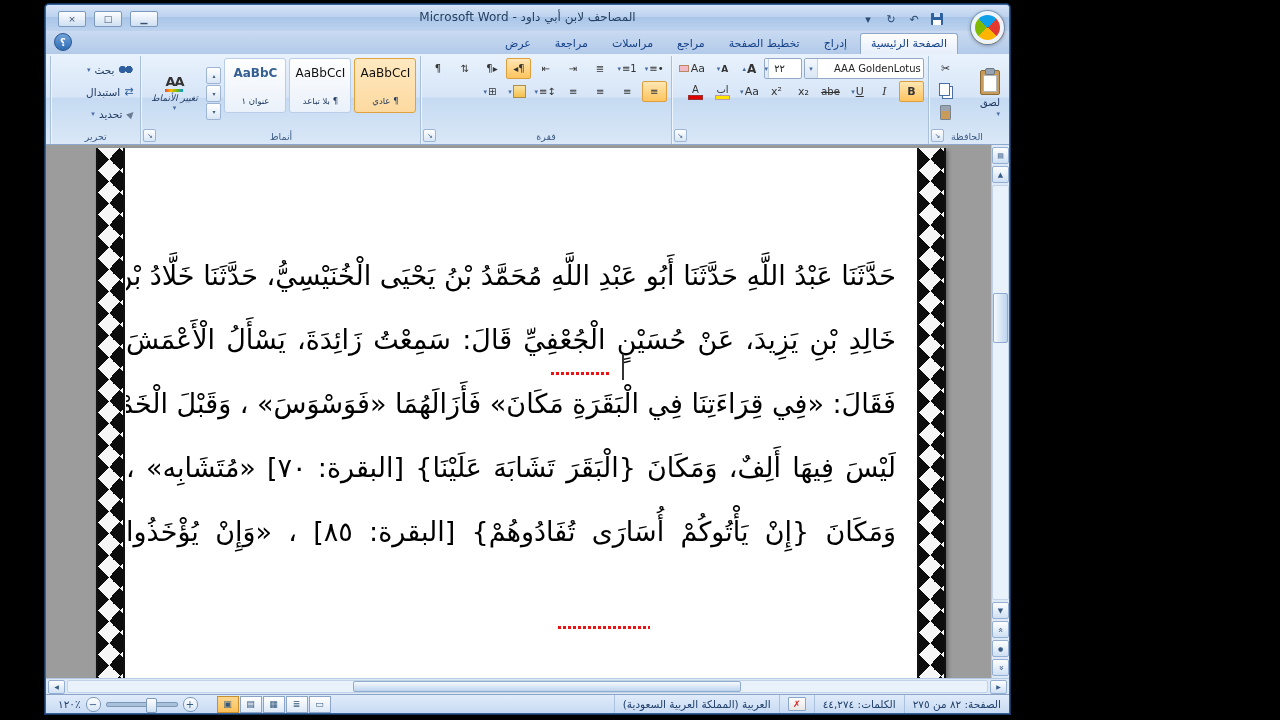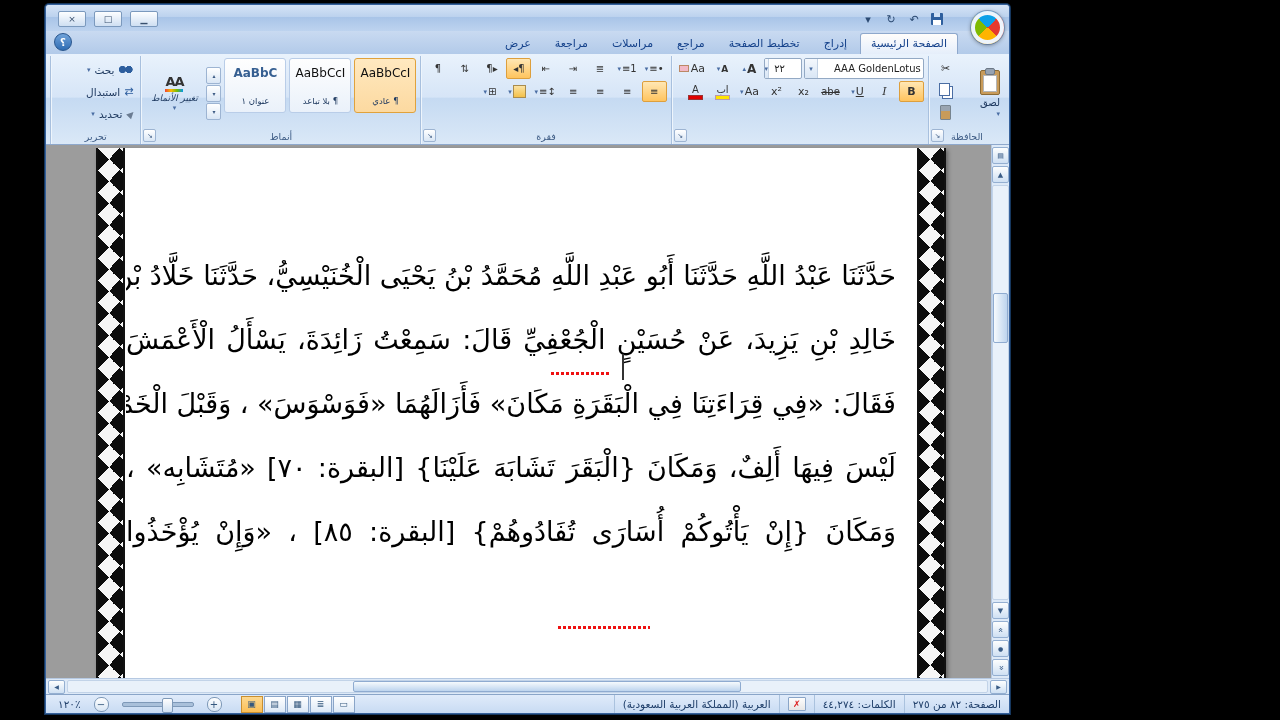--- a/index.html
+++ b/index.html
@@ -156,21 +156,21 @@
              border-top:1px solid #8aa5c8;font-size:10.5px;color:#21406b;}
   .stitem{padding:0 8px;height:100%;display:flex;align-items:center;gap:3px;border-left:1px solid #aac2de;white-space:nowrap;}
   .st-spacer{flex:1;}
   .book{width:16px;height:12px;background:linear-gradient(#fdfdfd,#e6e6e6);border:1px solid #8aa5c8;border-radius:1px;
         display:flex;align-items:center;justify-content:center;}
   .px{color:#d22;font-size:9px;font-weight:bold;line-height:9px;}
   .views{display:flex;align-items:center;padding:0 6px;}
   .vw{width:20px;height:15px;border:1px solid #8aa5c8;background:linear-gradient(#fff,#dce8f6);display:flex;
       align-items:center;justify-content:center;font-size:9px;color:#35587e;margin-left:1px;}
   .vw.on{background:linear-gradient(#fdd88f,#fbbf57);border-color:#c98f2f;}
-  .zoomgrp{display:flex;align-items:center;gap:13px;padding:0 12px;}
+  .zoomgrp{display:flex;align-items:center;gap:5px;padding:0 12px;}
   .zbtn{width:13px;height:13px;border:1px solid #7e99b8;border-radius:7px;background:linear-gradient(#fff,#d7e5f4);
         display:flex;align-items:center;justify-content:center;font-size:10px;color:#35587e;}
   .ztrack{width:70px;height:3px;background:#a9c0da;border:1px solid #7e99b8;border-radius:2px;position:relative;display:block;}
   .zthumb{position:absolute;left:56%;top:-5px;width:9px;height:13px;background:linear-gradient(#fefefe,#cfe0f2);
           border:1px solid #7e99b8;border-radius:2px;}
   .zlabel{font-size:10.5px;}
 </style>
 </head>
 <body>
 
@@ -181,20 +181,21 @@
       <div class="wc">
           <span>×</span>
         </div>
       <div class="wc">
           <span>□</span>
         </div>
       <div class="wc">
           <span>▁</span>
         </div>
     </div>
+    <div class="title-text" dir="rtl">المصاحف لابن أبي داود - Microsoft Word</div>
     <div class="qat">
       <div class="qbtn">
           <span>▾</span>
         </div>
       <div class="qbtn">
           <span>↻</span>
         </div>
       <div class="qbtn">
           <span>↶</span>
         </div>

